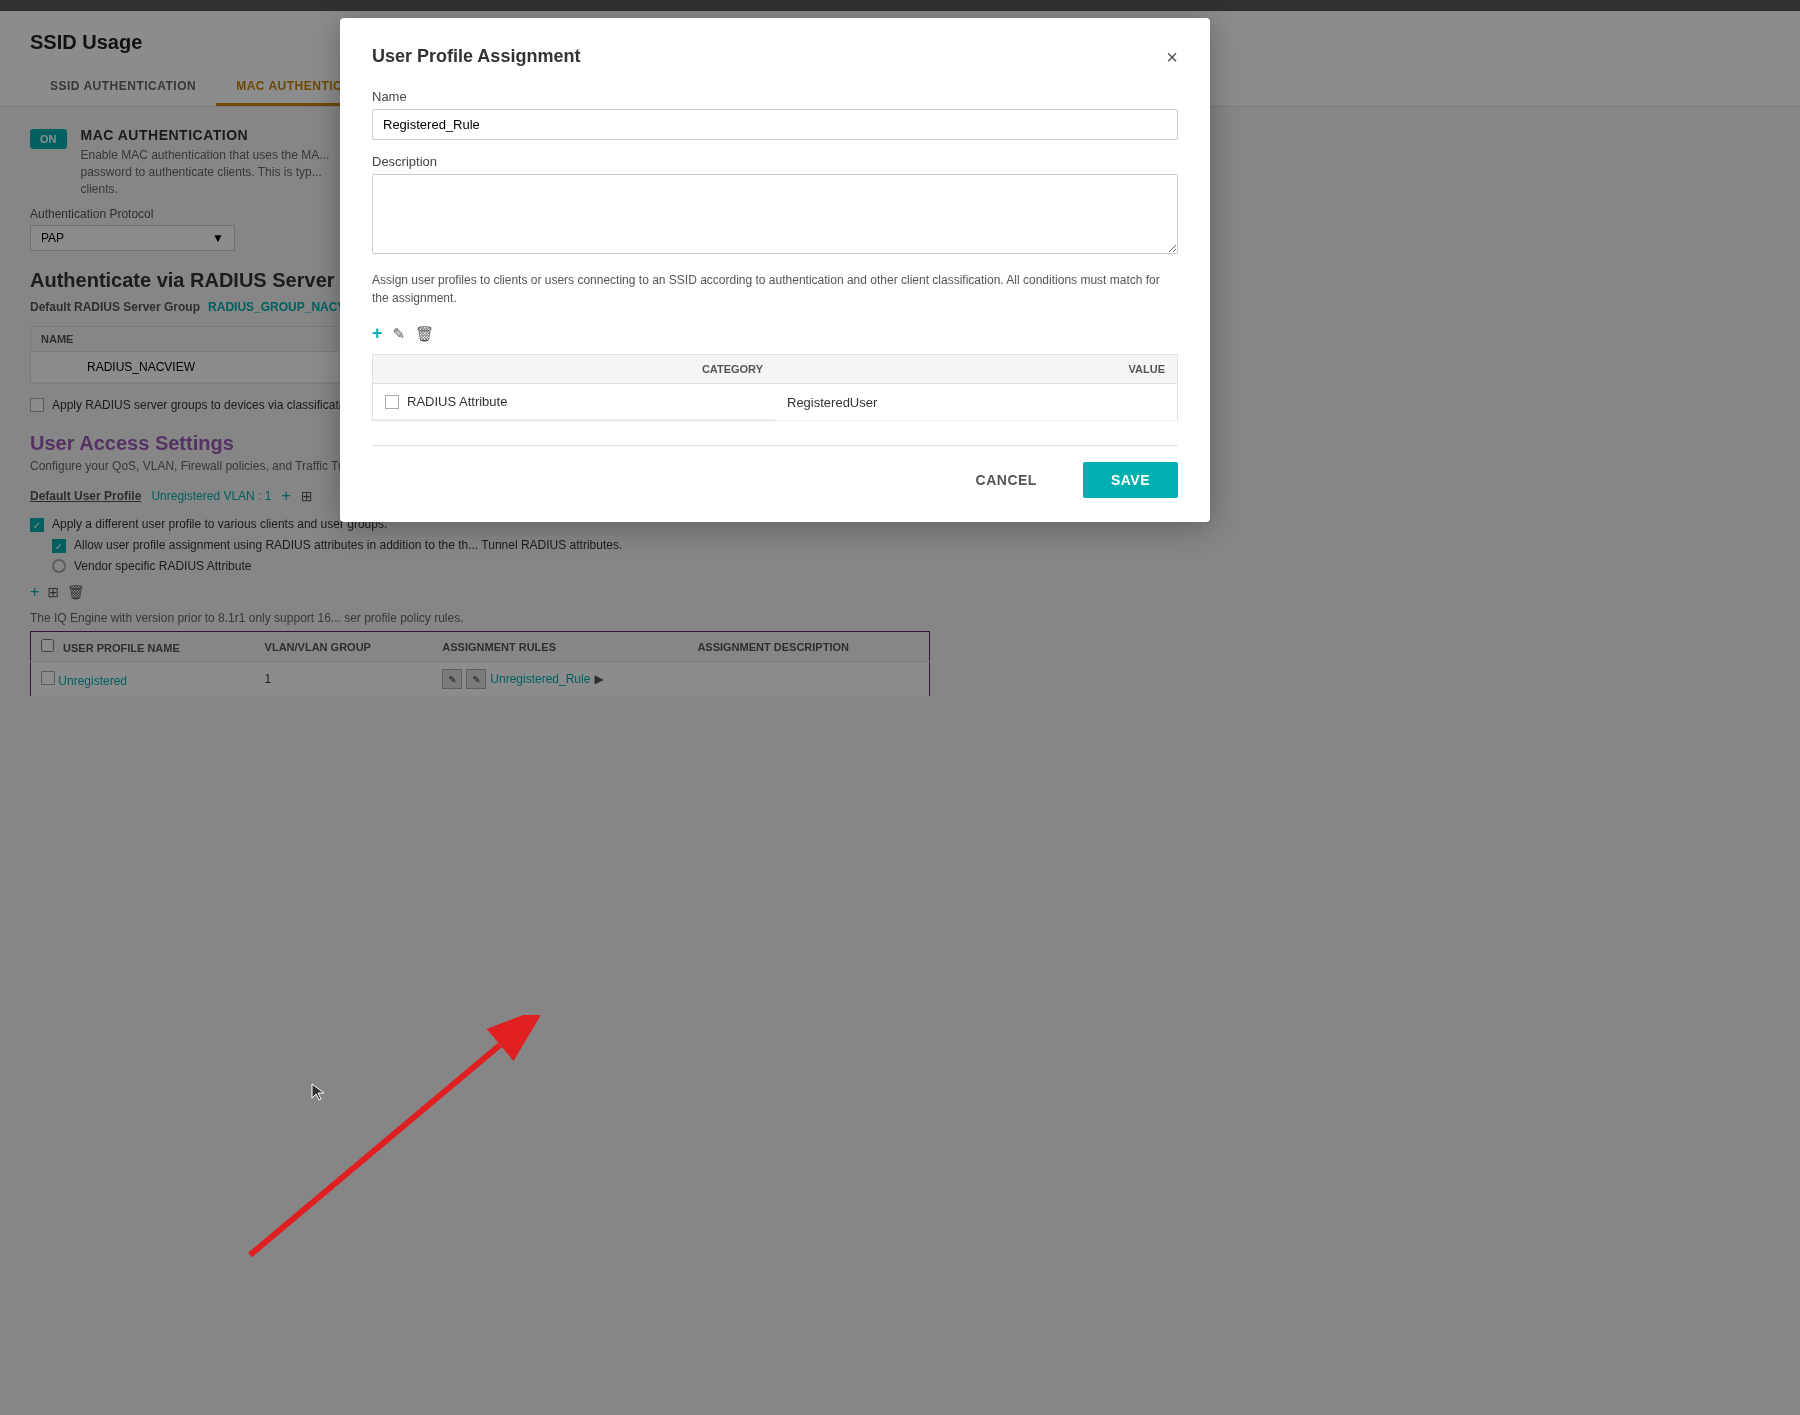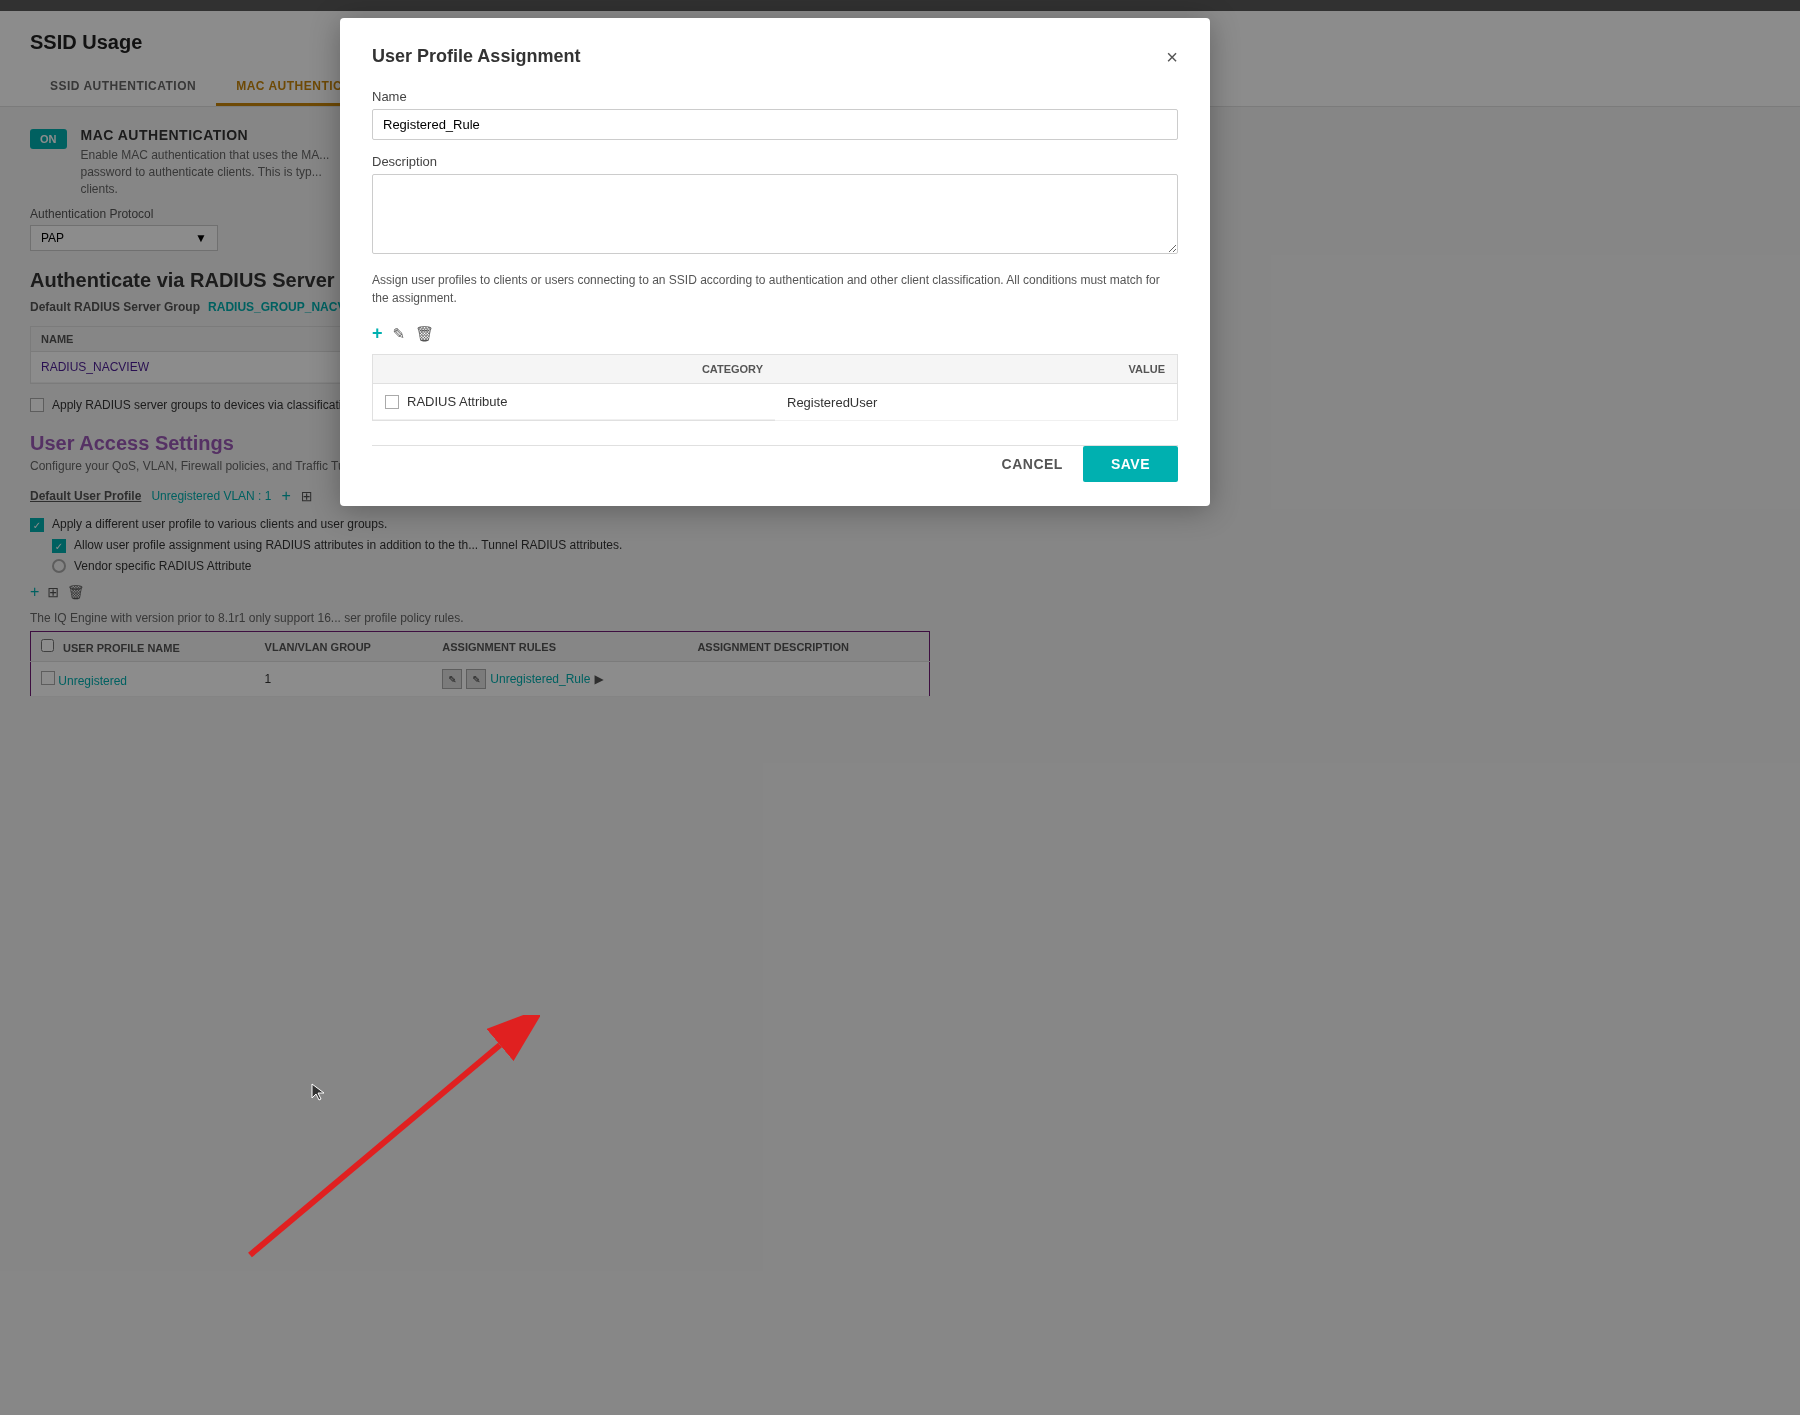--- a/index.html
+++ b/index.html
@@ -168,21 +168,22 @@
 
     .table-row {
       display: flex;
       align-items: center;
       padding: 8px 10px;
       border-bottom: 1px solid #f0f0f0;
     }
 
     .table-cell {
       font-size: 12px;
-      color: #4c1d95;
+      color: #000000;
+      margin-left: 46px;
     }
 
     .col-name { width: 220px; }
 
     .apply-row {
       display: flex;
       align-items: center;
       gap: 8px;
       margin: 14px 0;
     }
@@ -508,22 +509,23 @@
     .modal-table td:first-child {
       display: flex;
       align-items: center;
       gap: 8px;
     }
 
     .modal-footer {
       display: flex;
       justify-content: flex-end;
       align-items: center;
-      gap: 4px;
+      gap: 30px;
       margin-top: 24px;
+      padding-top: 16px;
       border-top: 1px solid #e0e0e0;
     }
 
     .cancel-btn {
       background: none;
       border: none;
       color: #555;
       font-size: 14px;
       font-weight: bold;
       cursor: pointer;
@@ -569,21 +571,21 @@
 
     <div class="section-row" style="margin-bottom: 8px;">
       <div class="toggle-on">ON</div>
       <div>
         <div class="section-title">MAC AUTHENTICATION</div>
         <div class="section-desc">Enable MAC authentication that uses the MA... password to authenticate clients. This is typ... clients.</div>
       </div>
     </div>
 
     <div class="field-label">Authentication Protocol</div>
-    <div class="field-select" style="width:188px; margin-bottom:14px;">
+    <div class="field-select" style="width:205px; margin-bottom:14px;">
       <span>PAP</span>
       <span>▼</span>
     </div>
 
     <div class="h2-section">Authenticate via RADIUS Server</div>
     <div class="radius-row">
       <span class="radius-label">Default RADIUS Server Group</span>
       <span class="radius-link">RADIUS_GROUP_NACVIE</span>
       <span class="radius-plus">+</span>
     </div>

